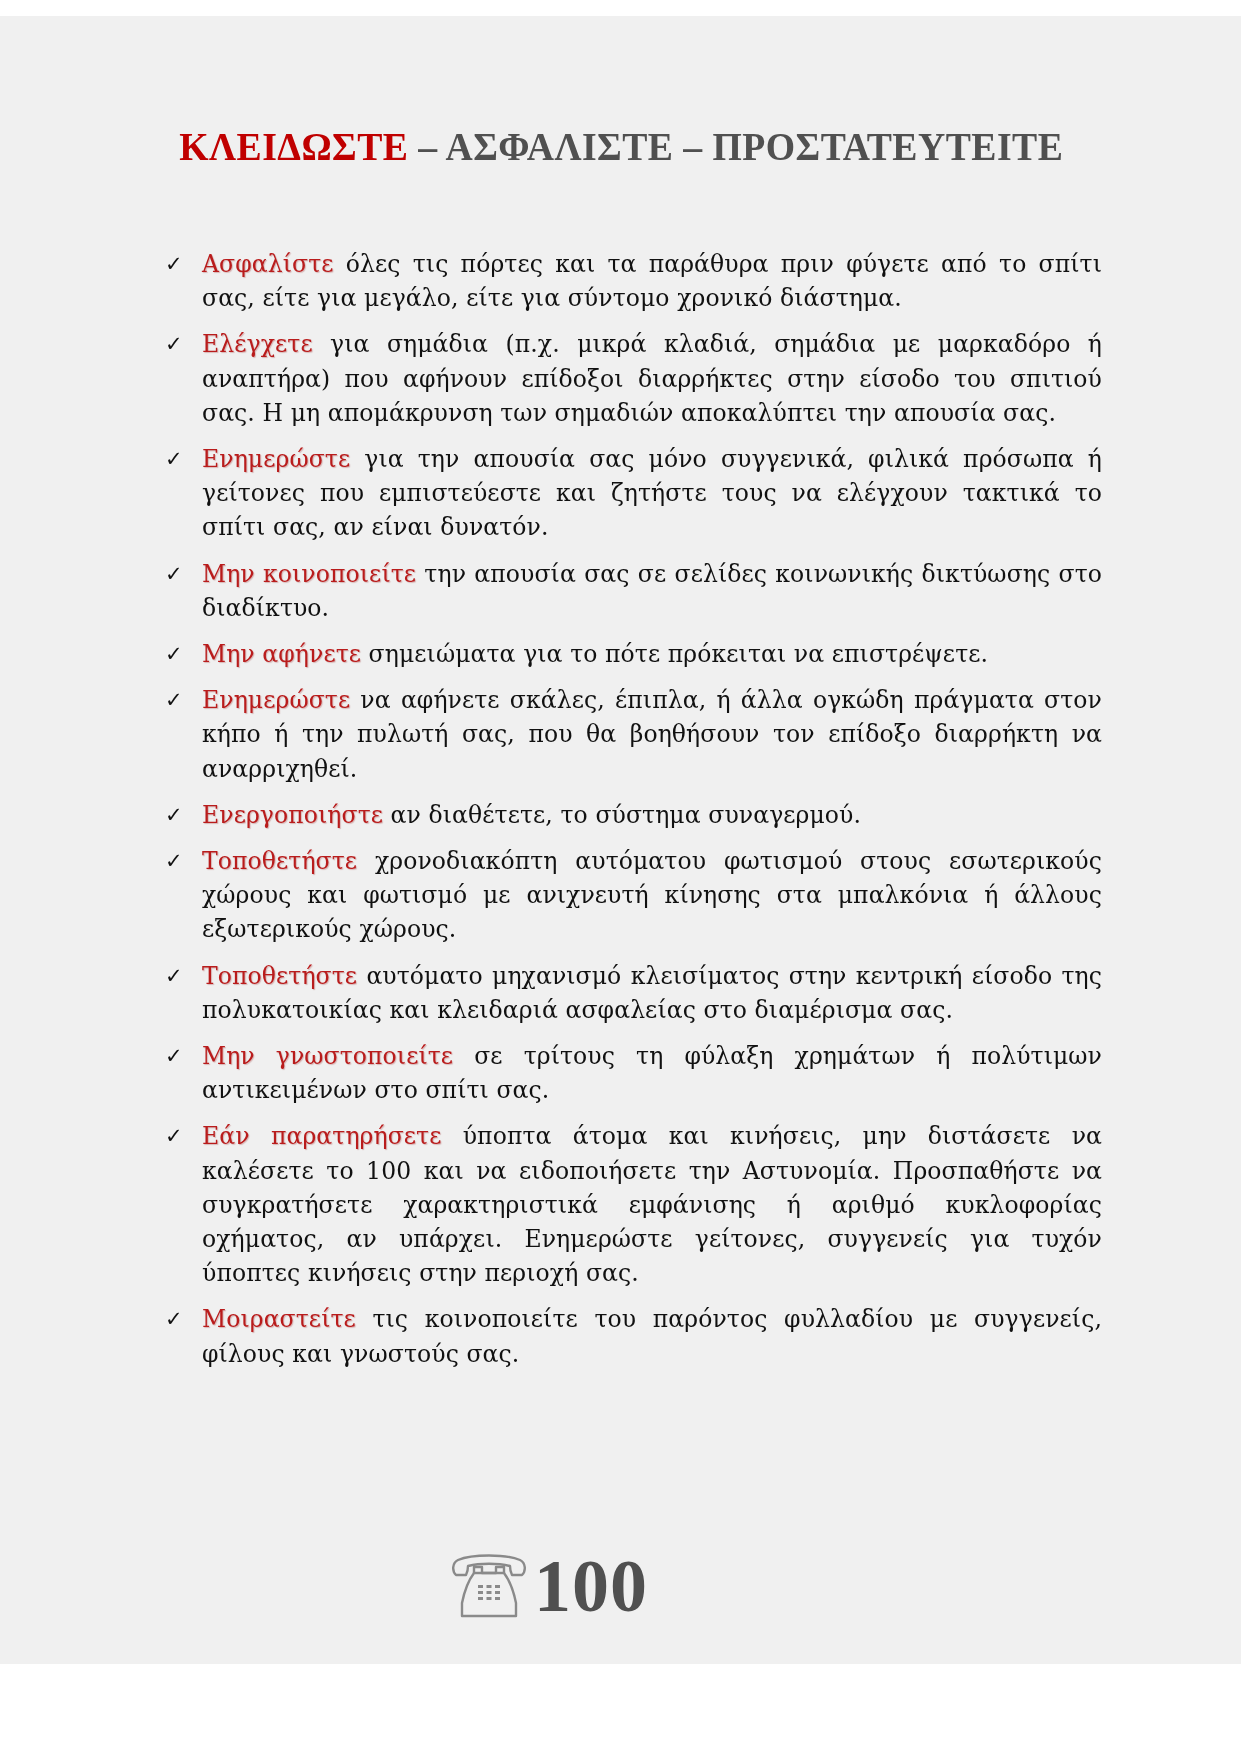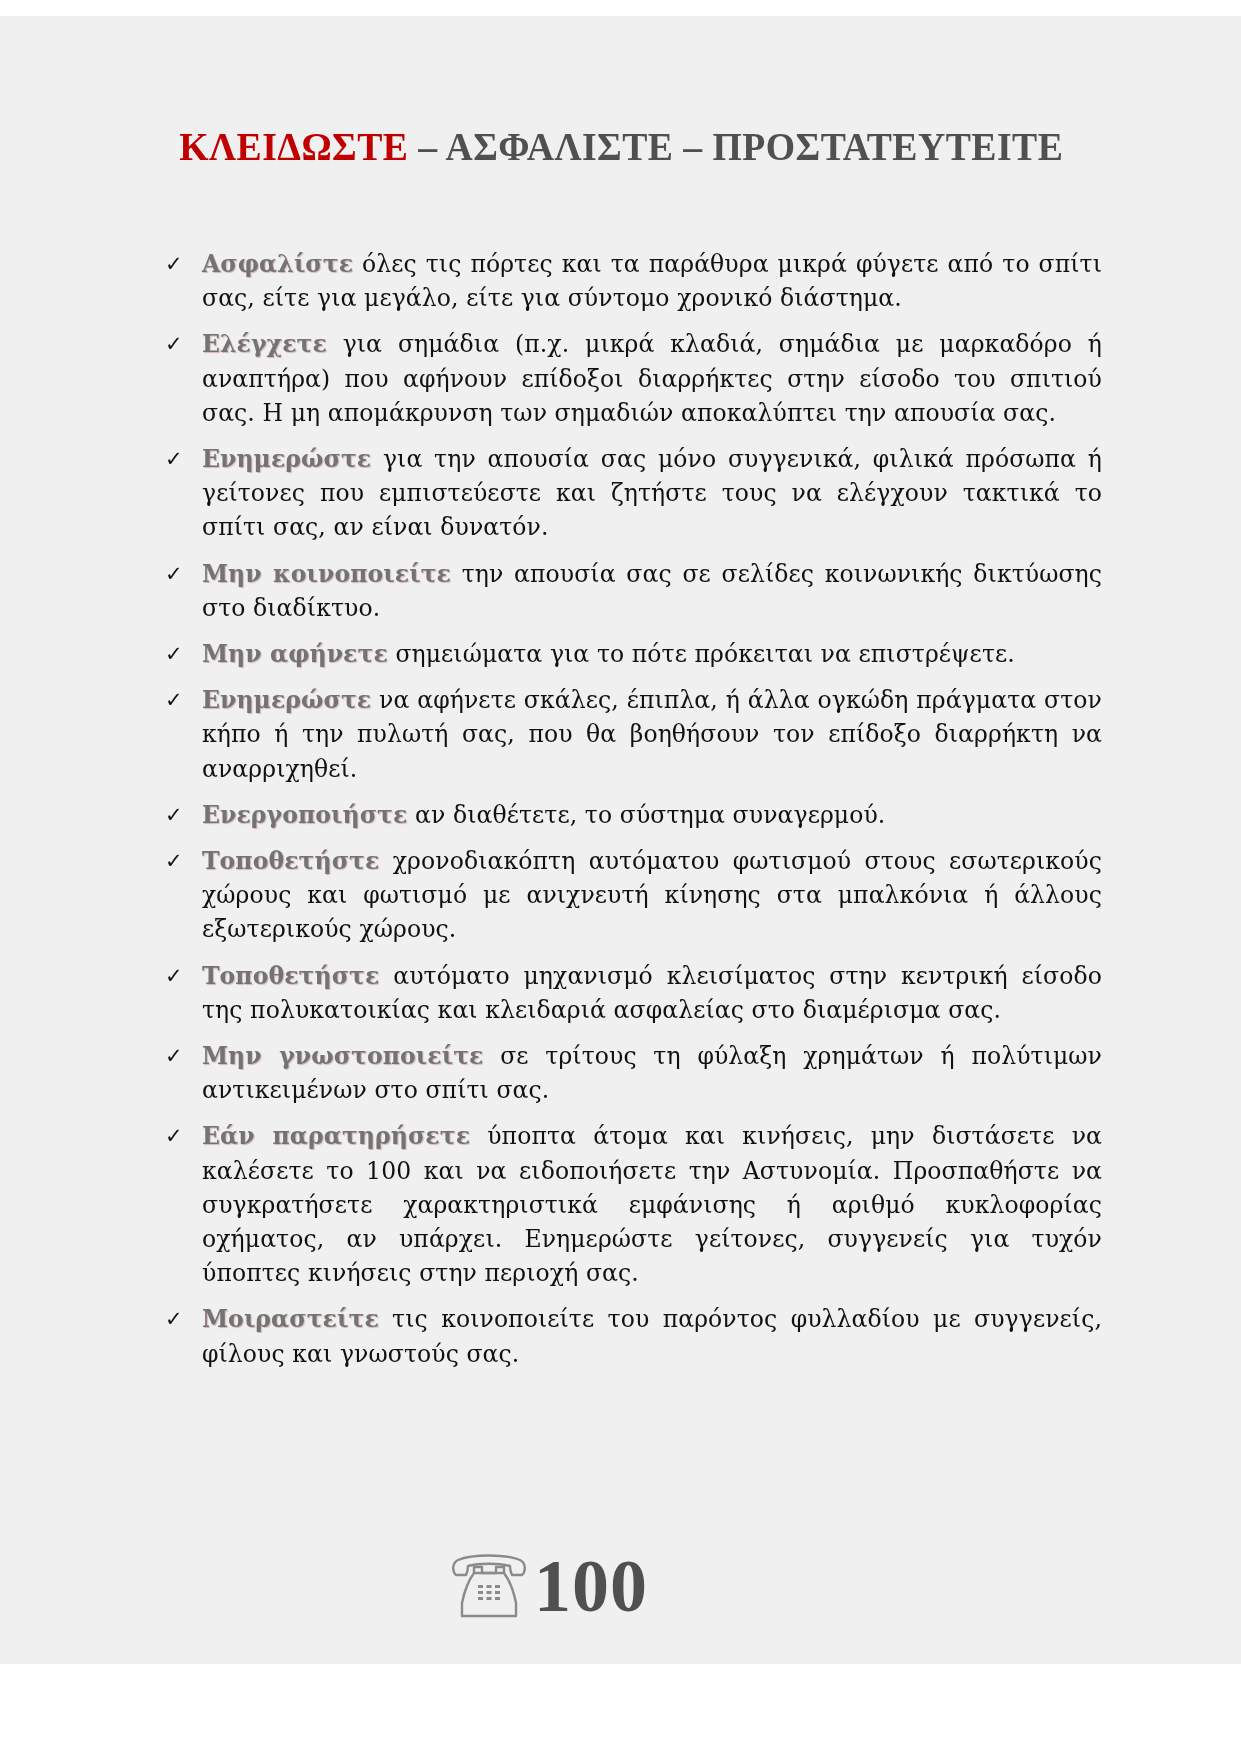--- a/index.html
+++ b/index.html
@@ -55,22 +55,22 @@
     }
     .check {
       position: absolute;
       left: 0;
       top: 0;
       font-family: "DejaVu Sans", sans-serif;
       font-size: 21px;
       color: #111;
     }
     .lead {
-      color: #737373;
-      font-weight: bold;
+      color: #b91c1c;
+      font-weight: normal;
       text-shadow: 1px 1px 1px rgba(140,0,0,0.25);
     }
     .suspicious {
       position: absolute;
       left: 187px;
       top: 1450px;
       font-family: "DejaVu Serif", serif;
       font-weight: bold;
       font-size: 37px;
       color: #c00000;
@@ -103,21 +103,21 @@
 
 <div class="page">
 
   <h1 class="title" style="margin:0;">
     <span class="accent">ΚΛΕΙΔΩΣΤΕ</span><span> – ΑΣΦΑΛΙΣΤΕ – ΠΡΟΣΤΑΤΕΥΤΕΙΤΕ</span>
   </h1>
 
   <ul class="checklist">
     <li class="item">
       <span class="check">✓</span>
-      <span class="lead">Ασφαλίστε</span><span> όλες τις πόρτες και τα παράθυρα μικρά φύγετε από το σπίτι σας, είτε για μεγάλο, είτε για σύντομο χρονικό διάστημα.</span>
+      <span class="lead">Ασφαλίστε</span><span> όλες τις πόρτες και τα παράθυρα πριν φύγετε από το σπίτι σας, είτε για μεγάλο, είτε για σύντομο χρονικό διάστημα.</span>
     </li>
     <li class="item">
       <span class="check">✓</span>
       <span class="lead">Ελέγχετε</span><span> για σημάδια (π.χ. μικρά κλαδιά, σημάδια με μαρκαδόρο ή αναπτήρα) που αφήνουν επίδοξοι διαρρήκτες στην είσοδο του σπιτιού σας. Η μη απομάκρυνση των σημαδιών αποκαλύπτει την απουσία σας.</span>
     </li>
     <li class="item">
       <span class="check">✓</span>
       <span class="lead">Ενημερώστε</span><span> για την απουσία σας μόνο συγγενικά, φιλικά πρόσωπα ή γείτονες που εμπιστεύεστε και ζητήστε τους να ελέγχουν τακτικά το σπίτι σας, αν είναι δυνατόν.</span>
     </li>
     <li class="item">

